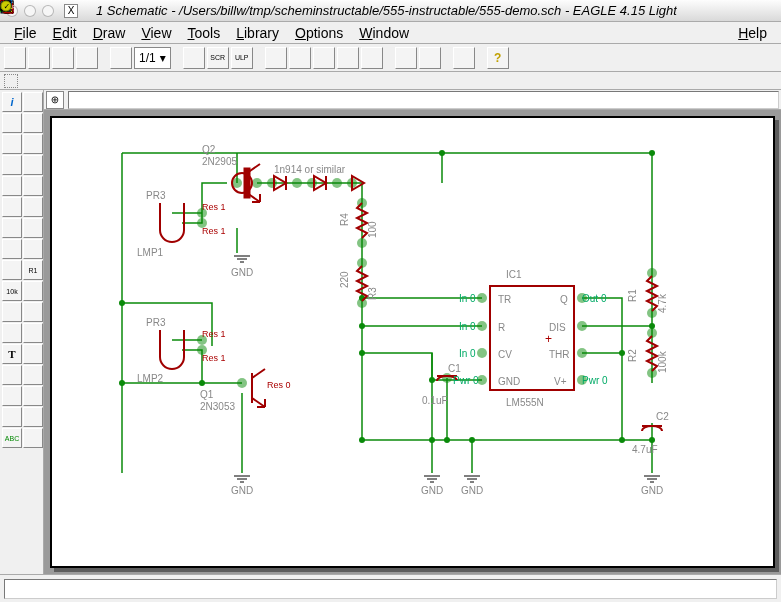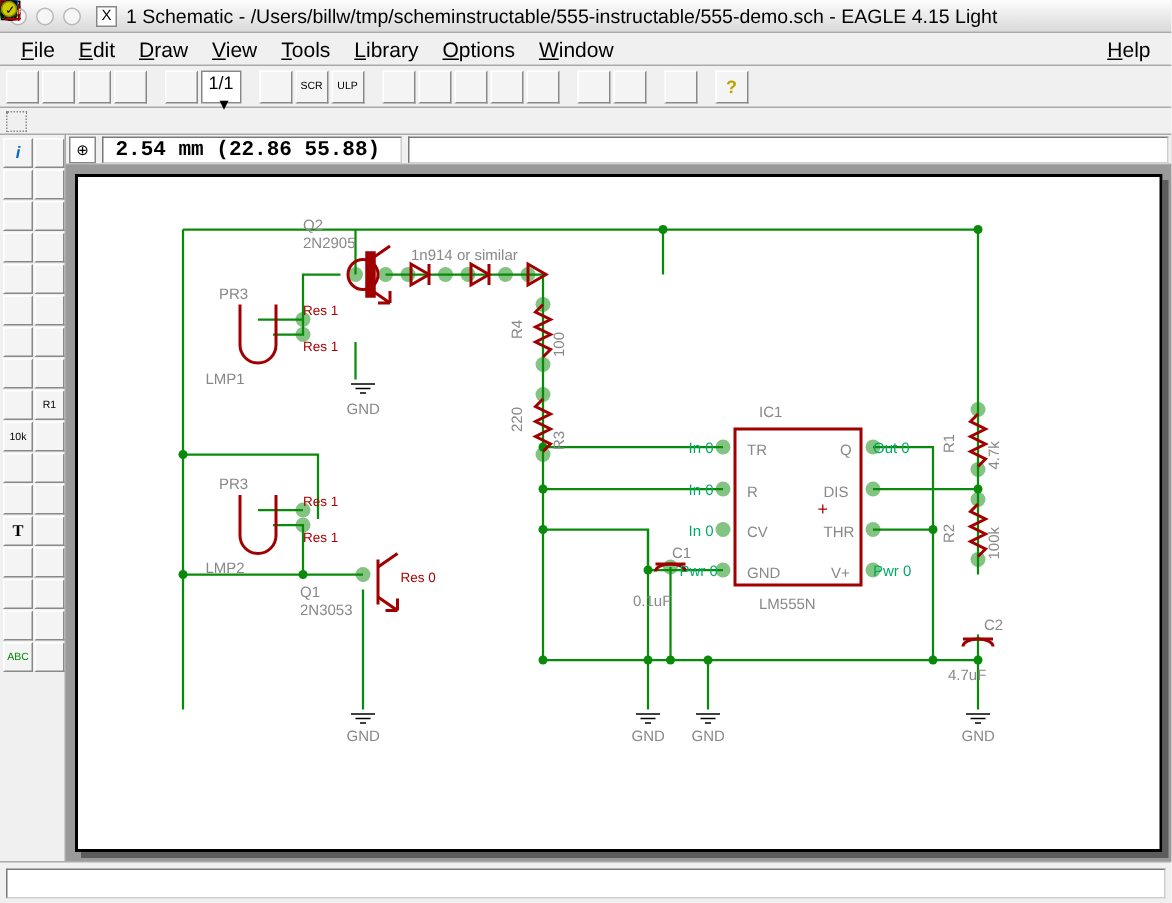--- a/index.html
+++ b/index.html
@@ -55,21 +55,21 @@
     width: 22px; height: 22px;
     border: 1px solid #fff;
     border-right-color:#888; border-bottom-color:#888;
     background: #f4f4f4;
     display: inline-flex; align-items: center; justify-content: center;
     font-size: 12px;
   }
   .tsep { width: 8px; height: 22px; }
   .sheetbox {
     height: 22px; border: 1px solid #888; background:#fff; padding:0 4px;
-    display:flex; align-items:center; font-size:12px;flex-direction:column;
+    display:flex; align-items:center; font-size:12px;
   }
   .toolbar2 {
     height: 18px;
     background: #f0f0f0;
     border-bottom: 1px solid #aaa;
     display:flex; align-items:center; padding: 0 4px;
   }
   .main {
     display: flex;
     height: calc(602px - 22px - 22px - 28px - 18px - 28px);
@@ -149,21 +149,21 @@
   .redtxt { font-family: Arial, sans-serif; font-size: 9px; fill: #a00; }
 </style>
 </head>
 <body>
 
 <div class="titlebar">
   <div class="wbtn cls"></div>
   <div class="wbtn min"></div>
   <div class="wbtn max"></div>
   <div class="xicon">X</div>
-  <div style="margin-left:0;white-space:nowrap;overflow:hidden;">1 Schematic - /Users/billw/tmp/scheminstructable/555-instructable/555-demo.sch - EAGLE 4.15 Light</div>
+  <div style="margin-left:12px;white-space:nowrap;overflow:hidden;font-style:italic;">1 Schematic - /Users/billw/tmp/scheminstructable/555-instructable/555-demo.sch - EAGLE 4.15 Light</div>
 </div>
 
 <div class="menubar">
   <div class="m"><u>F</u>ile</div>
   <div class="m"><u>E</u>dit</div>
   <div class="m"><u>D</u>raw</div>
   <div class="m"><u>V</u>iew</div>
   <div class="m"><u>T</u>ools</div>
   <div class="m"><u>L</u>ibrary</div>
   <div class="m"><u>O</u>ptions</div>
@@ -456,21 +456,20 @@
           <circle cx="6" cy="6" r="5" fill="#cc0" stroke="#880"></circle>
           <text x="3.5" y="9" font-size="8">✓</text>
         </svg>
       </div>
     <div></div>
   </div>
 
   <div class="rightarea">
     <div class="coordbar">
       <div class="cbtn">⊕</div>
-      <div class="coords">2.54 mm (22.86 55.88)</div>
       <div class="cmdline"></div>
     </div>
     <div class="canvaswrap">
       <div class="canvas">
         <svg width="700" height="430">
           <g stroke="#0a8a0a" stroke-width="1.5" fill="none">
             <path d="M70 35 L600 35"></path>
             <path d="M390 35 L390 65"></path>
             <path d="M600 35 L600 265"></path>
             <path d="M600 305 L600 355"></path>

